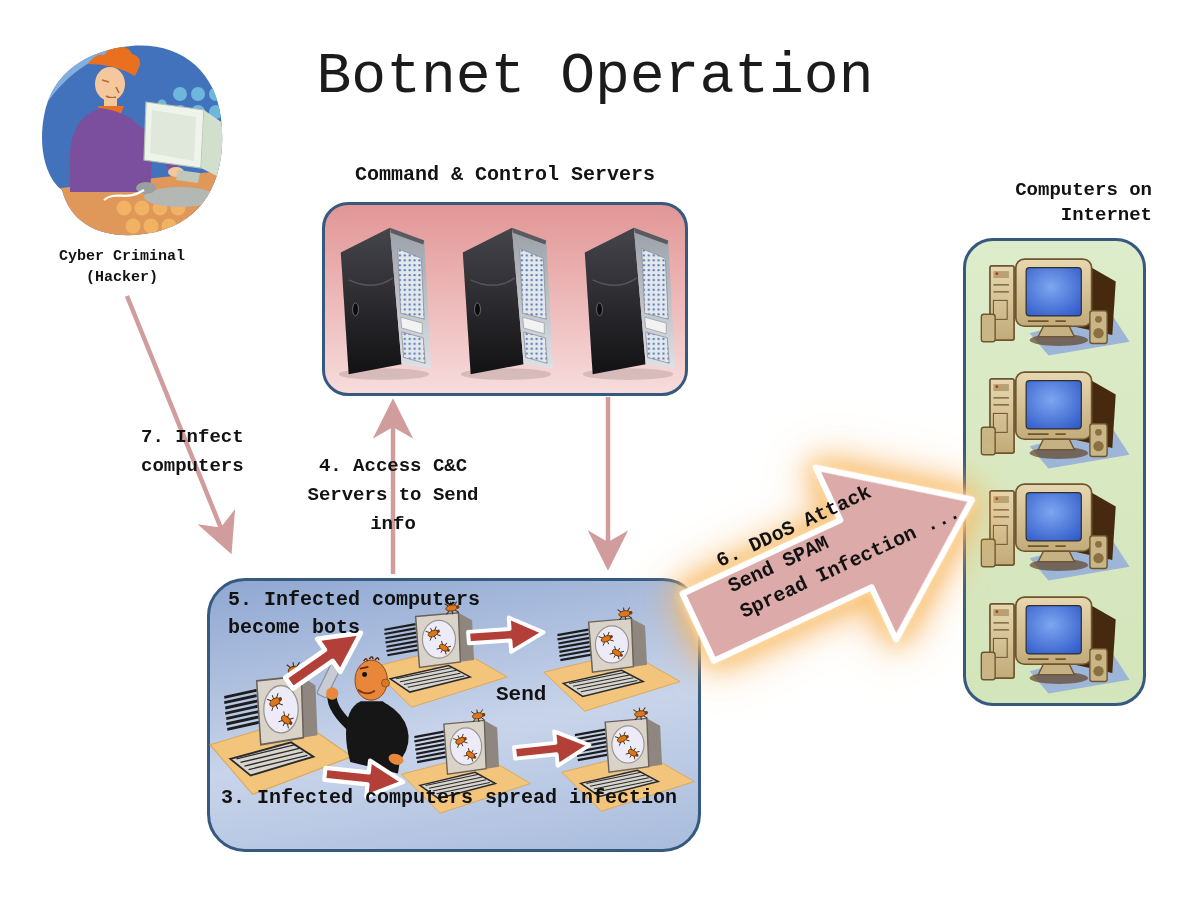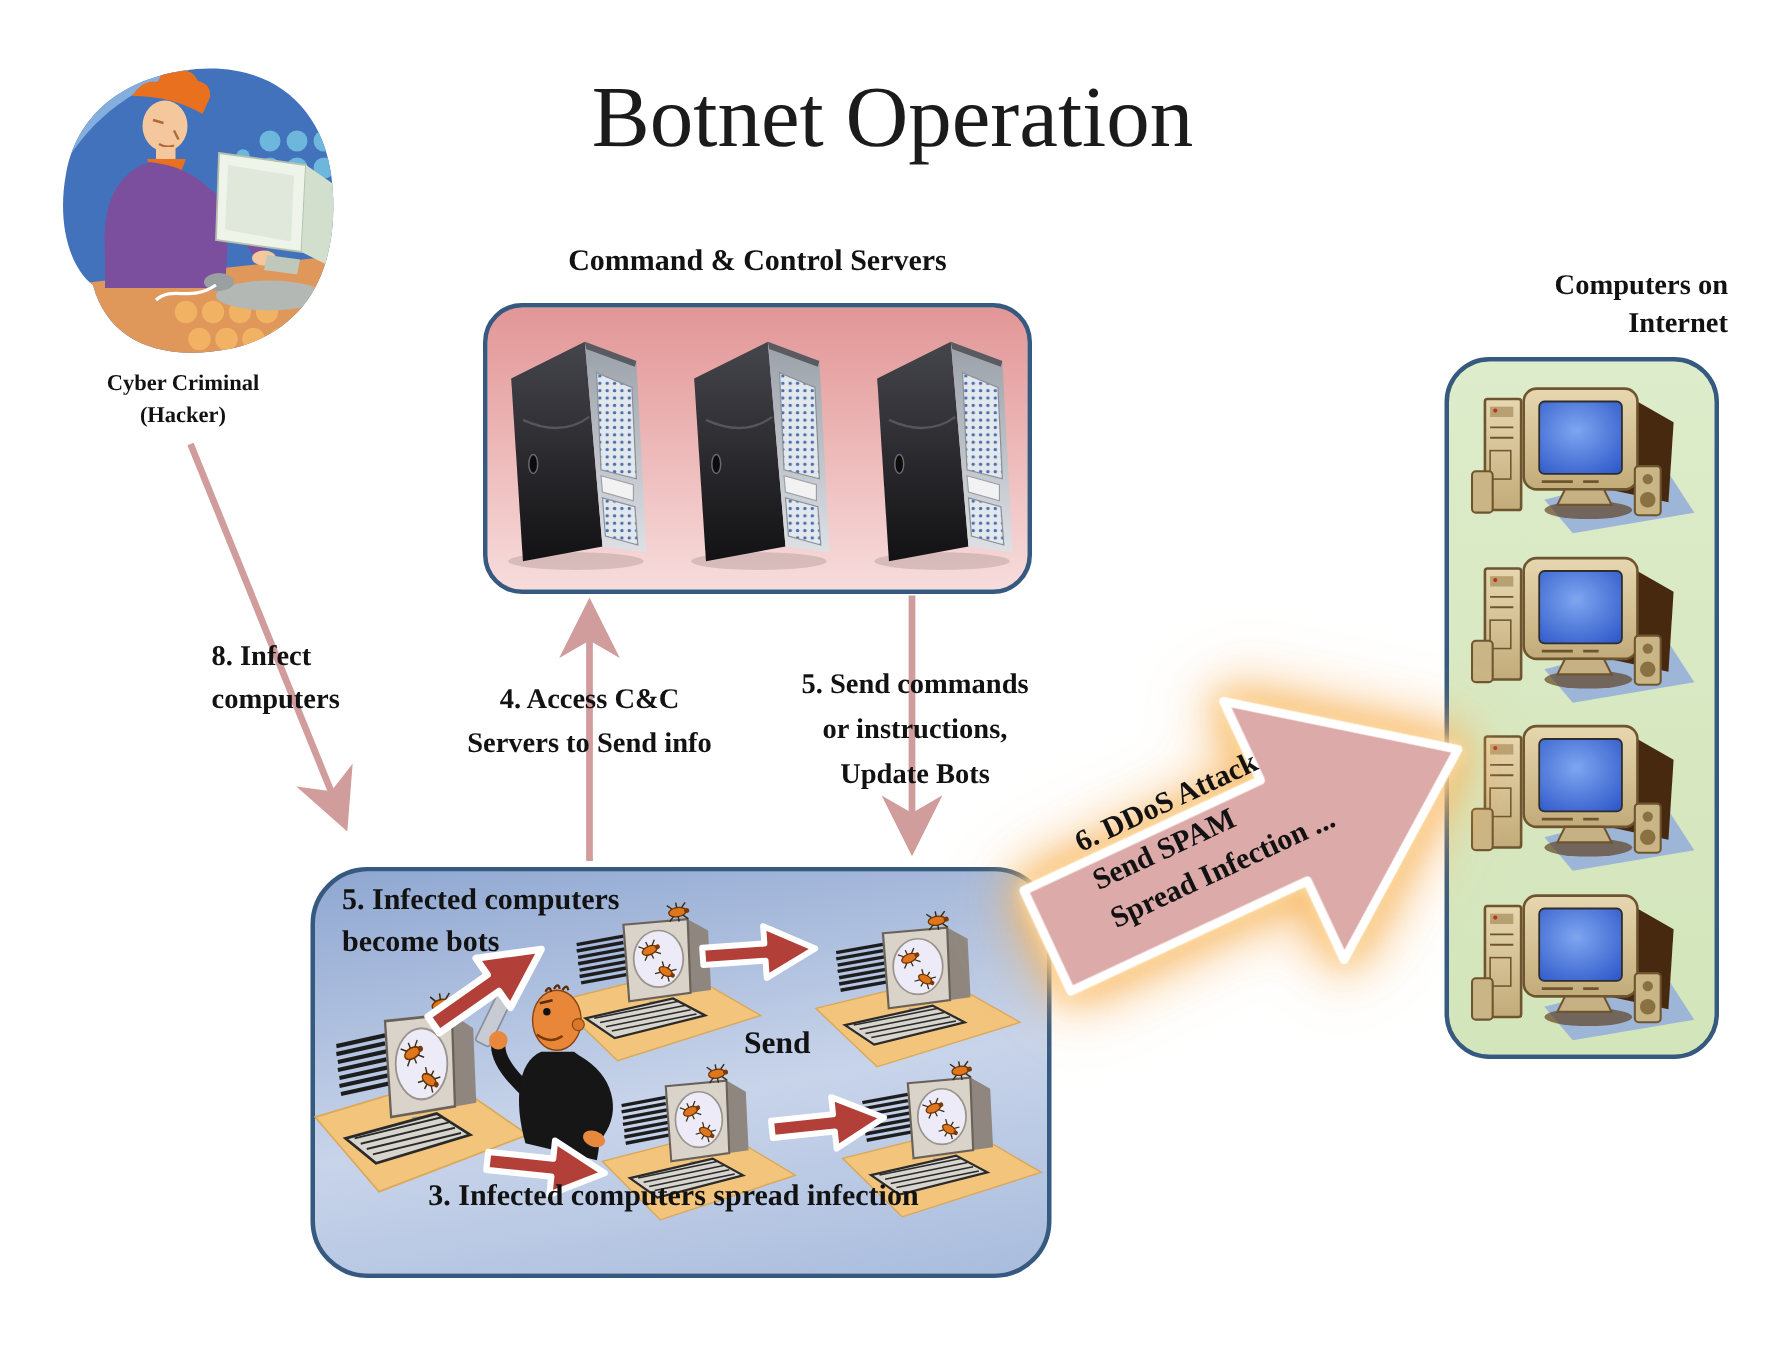--- a/index.html
+++ b/index.html
@@ -1,17 +1,17 @@
 <!DOCTYPE html>
 <html><head>
 <meta charset="utf-8">
 <style>
   html,body{margin:0;padding:0;background:#ffffff;}
   #canvas{position:relative;width:1190px;height:892px;background:#fff;overflow:hidden;
-          font-family:Liberation Serif, serif;}
+          font-family:Liberation Mono, monospace;}
   .abs{position:absolute;}
   .lbl{font-weight:bold;color:#121212;}
   .ml{white-space:pre-line;}
   .center{text-align:center;}
 
   #title{left:0;top:44px;width:1190px;text-align:center;font-size:58px;font-weight:400;
          color:#1b1b1b;letter-spacing:0px;z-index:4;}
 
   
   .dbox{border:3px solid #35597f;box-sizing:border-box;z-index:1;}
@@ -326,27 +326,24 @@
         <path d="M0,0 L9,4.5 L0,9 L2.6,4.5 Z" fill="#d09c9c"></path>
       </marker>
     </defs>
     <g stroke="#d09c9c" stroke-width="4.5" fill="none">
       <path d="M127,296 L229,548" marker-end="url(#mArr)"></path>
       <path d="M393,574 L393,405" marker-end="url(#mArr)"></path>
       <path d="M608,397 L608,564" marker-end="url(#mArr)"></path>
     </g>
   </svg>
 
-  <div id="step1-label" class="abs lbl ml">8. Infect
+  <div id="step1-label" class="abs lbl ml">7. Infect
 computers</div>
   <div id="step4-label" class="abs lbl ml center">4. Access C&amp;C
 Servers to Send info</div>
-  <div id="step5-label" class="abs lbl ml center">5. Send commands
-or instructions,
-Update Bots</div>
 
   <svg id="attack-arrow" class="abs" viewBox="0 0 320 230">
     <polygon points="8,78 182,78 182,20 310,115 182,210 182,152 8,152" fill="#dcaaa8" stroke="#ffffff" stroke-width="6" stroke-linejoin="round"></polygon>
   </svg>
   <div id="attack-text" class="abs lbl ml">6. DDoS Attack
 Send SPAM
 Spread Infection ...</div>
 
 </div>
 

